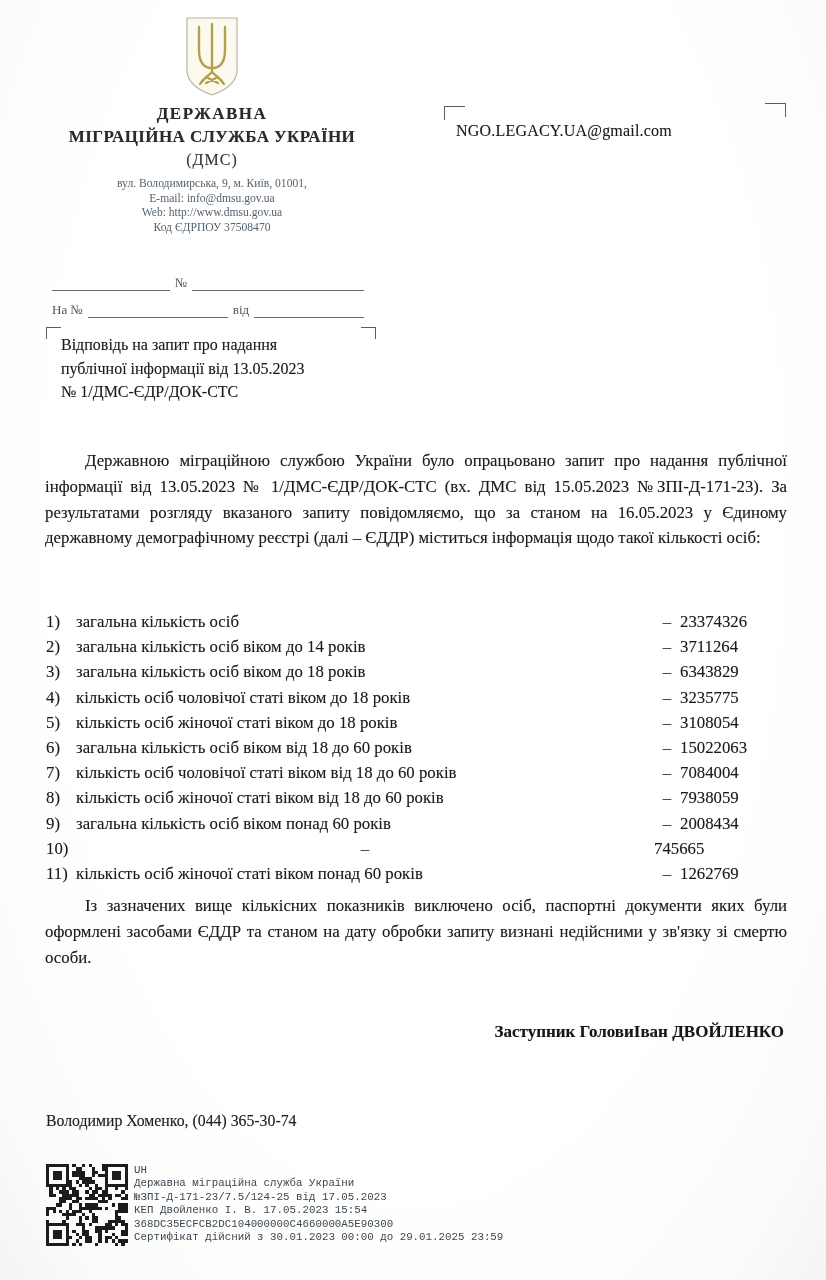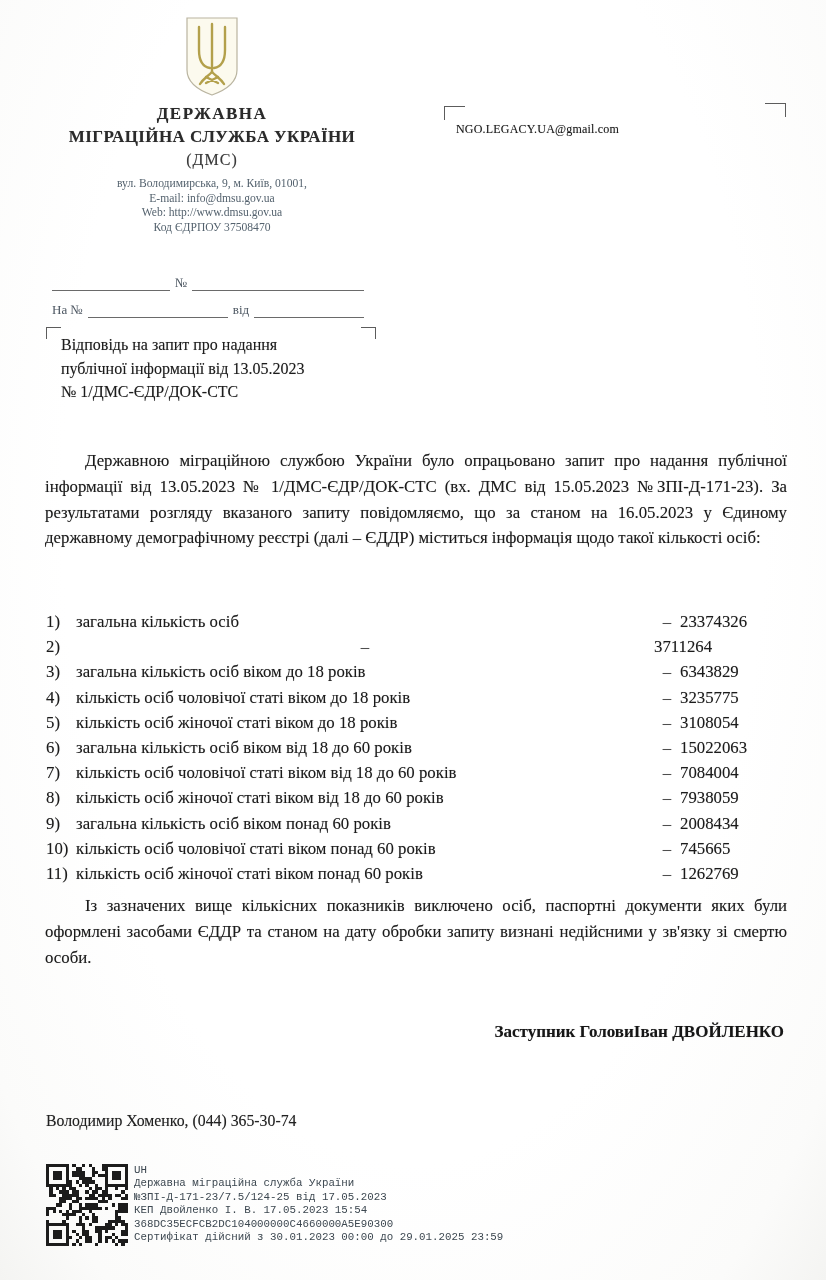--- a/index.html
+++ b/index.html
@@ -22,21 +22,21 @@
   .org2{ font-size:17px; font-weight:bold; letter-spacing:0.4px; color:#2a2a2a; margin-top:3px; }
   .org3{ font-size:16px; color:#3a3a3a; margin-top:4px; letter-spacing:1px;text-align:center;}
   .contacts{ margin-top:8px; font-size:11.6px; line-height:14.6px; color:#54626e; }
 
   
   .recipient{ position:absolute; left:444px; top:106px; width:342px; }
   .corner{ position:absolute; width:20px; height:13px; }
   .corner.tl{ border-left:1.6px solid #5c5c5c; border-top:1.6px solid #5c5c5c; left:0; top:0;}
   .corner.tr{ border-right:1.6px solid #5c5c5c; border-top:1.6px solid #5c5c5c; right:0; top:-3px;}
   .rec-name{ margin:22px 0 0 12px; font-size:17.5px; font-weight:bold; line-height:25px; color:#181818;}
-  .rec-mail{ margin:16px 0 0 12px; font-size:12px; color:#1b1b1b; letter-spacing:0.2px;}
+  .rec-mail{ margin:16px 0 0 12px; font-size:16px; color:#1b1b1b; letter-spacing:0.2px;}
 
   
   .refs{ position:absolute; left:52px; top:274px; width:312px; font-size:13px; color:#4b5560;}
   .refrow{ display:flex; align-items:flex-end; height:17px; margin-bottom:10px;}
   .blank{ border-bottom:1.2px solid #6a6a6a; height:14px; }
   .rl{ padding:0 5px; white-space:nowrap; }
 
   
   .subject{ position:absolute; left:46px; top:327px; width:330px; }
   .subj-text{ margin:6px 0 0 15px; font-size:16px; line-height:23.5px; color:#1c1c1c; }
@@ -129,20 +129,21 @@
 
   <div class="stats">
     <div class="srow">
       <span class="snum soft">1)</span>
       <span class="slabel soft">загальна кількість осіб</span>
       <span class="sdash soft">–</span>
       <span class="sval soft">23374326</span>
     </div>
     <div class="srow">
       <span class="snum soft">2)</span>
+      <span class="slabel soft">загальна кількість осіб віком до 14 років</span>
       <span class="sdash soft">–</span>
       <span class="sval soft">3711264</span>
     </div>
     <div class="srow">
       <span class="snum soft">3)</span>
       <span class="slabel soft">загальна кількість осіб віком до 18 років</span>
       <span class="sdash soft">–</span>
       <span class="sval soft">6343829</span>
     </div>
     <div class="srow">
@@ -176,21 +177,20 @@
       <span class="sval soft">7938059</span>
     </div>
     <div class="srow">
       <span class="snum soft">9)</span>
       <span class="slabel soft">загальна кількість осіб віком понад 60 років</span>
       <span class="sdash soft">–</span>
       <span class="sval soft">2008434</span>
     </div>
     <div class="srow">
       <span class="snum soft">10)</span>
-      <span class="slabel soft">кількість осіб чоловічої статі віком понад 60 років</span>
       <span class="sdash soft">–</span>
       <span class="sval soft">745665</span>
     </div>
     <div class="srow">
       <span class="snum soft">11)</span>
       <span class="slabel soft">кількість осіб жіночої статі віком понад 60 років</span>
       <span class="sdash soft">–</span>
       <span class="sval soft">1262769</span>
     </div>
   </div>

